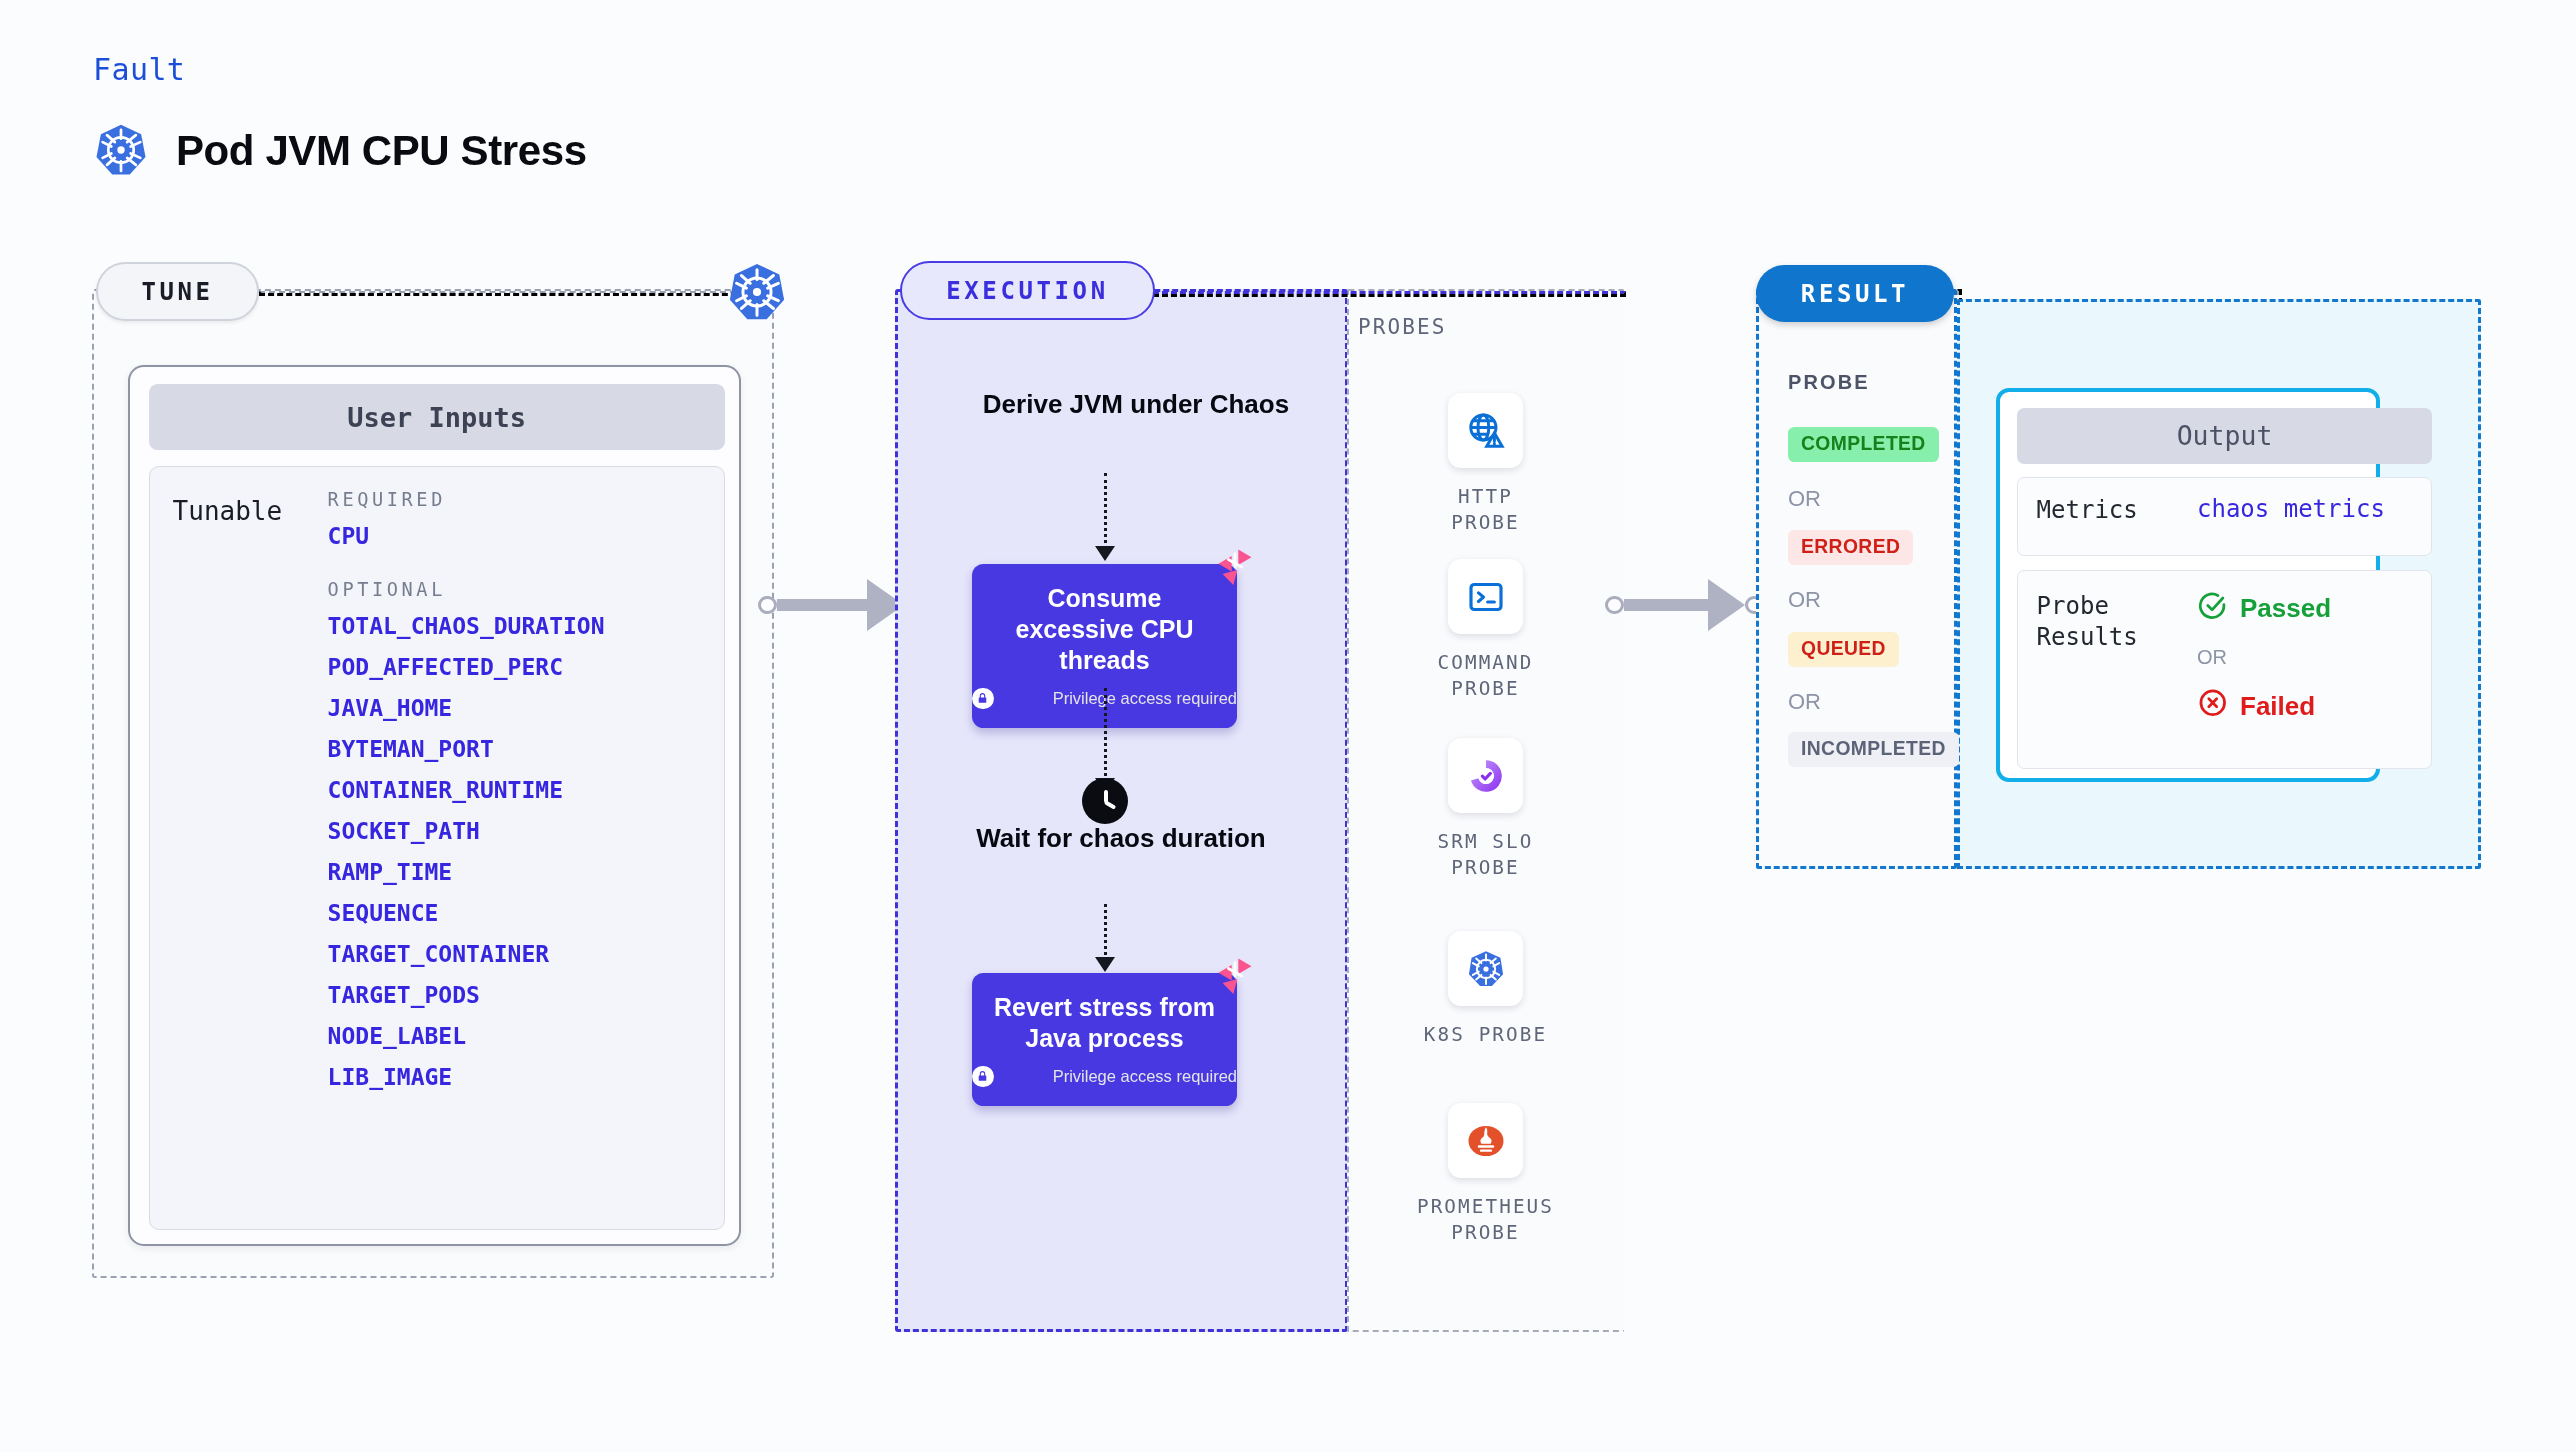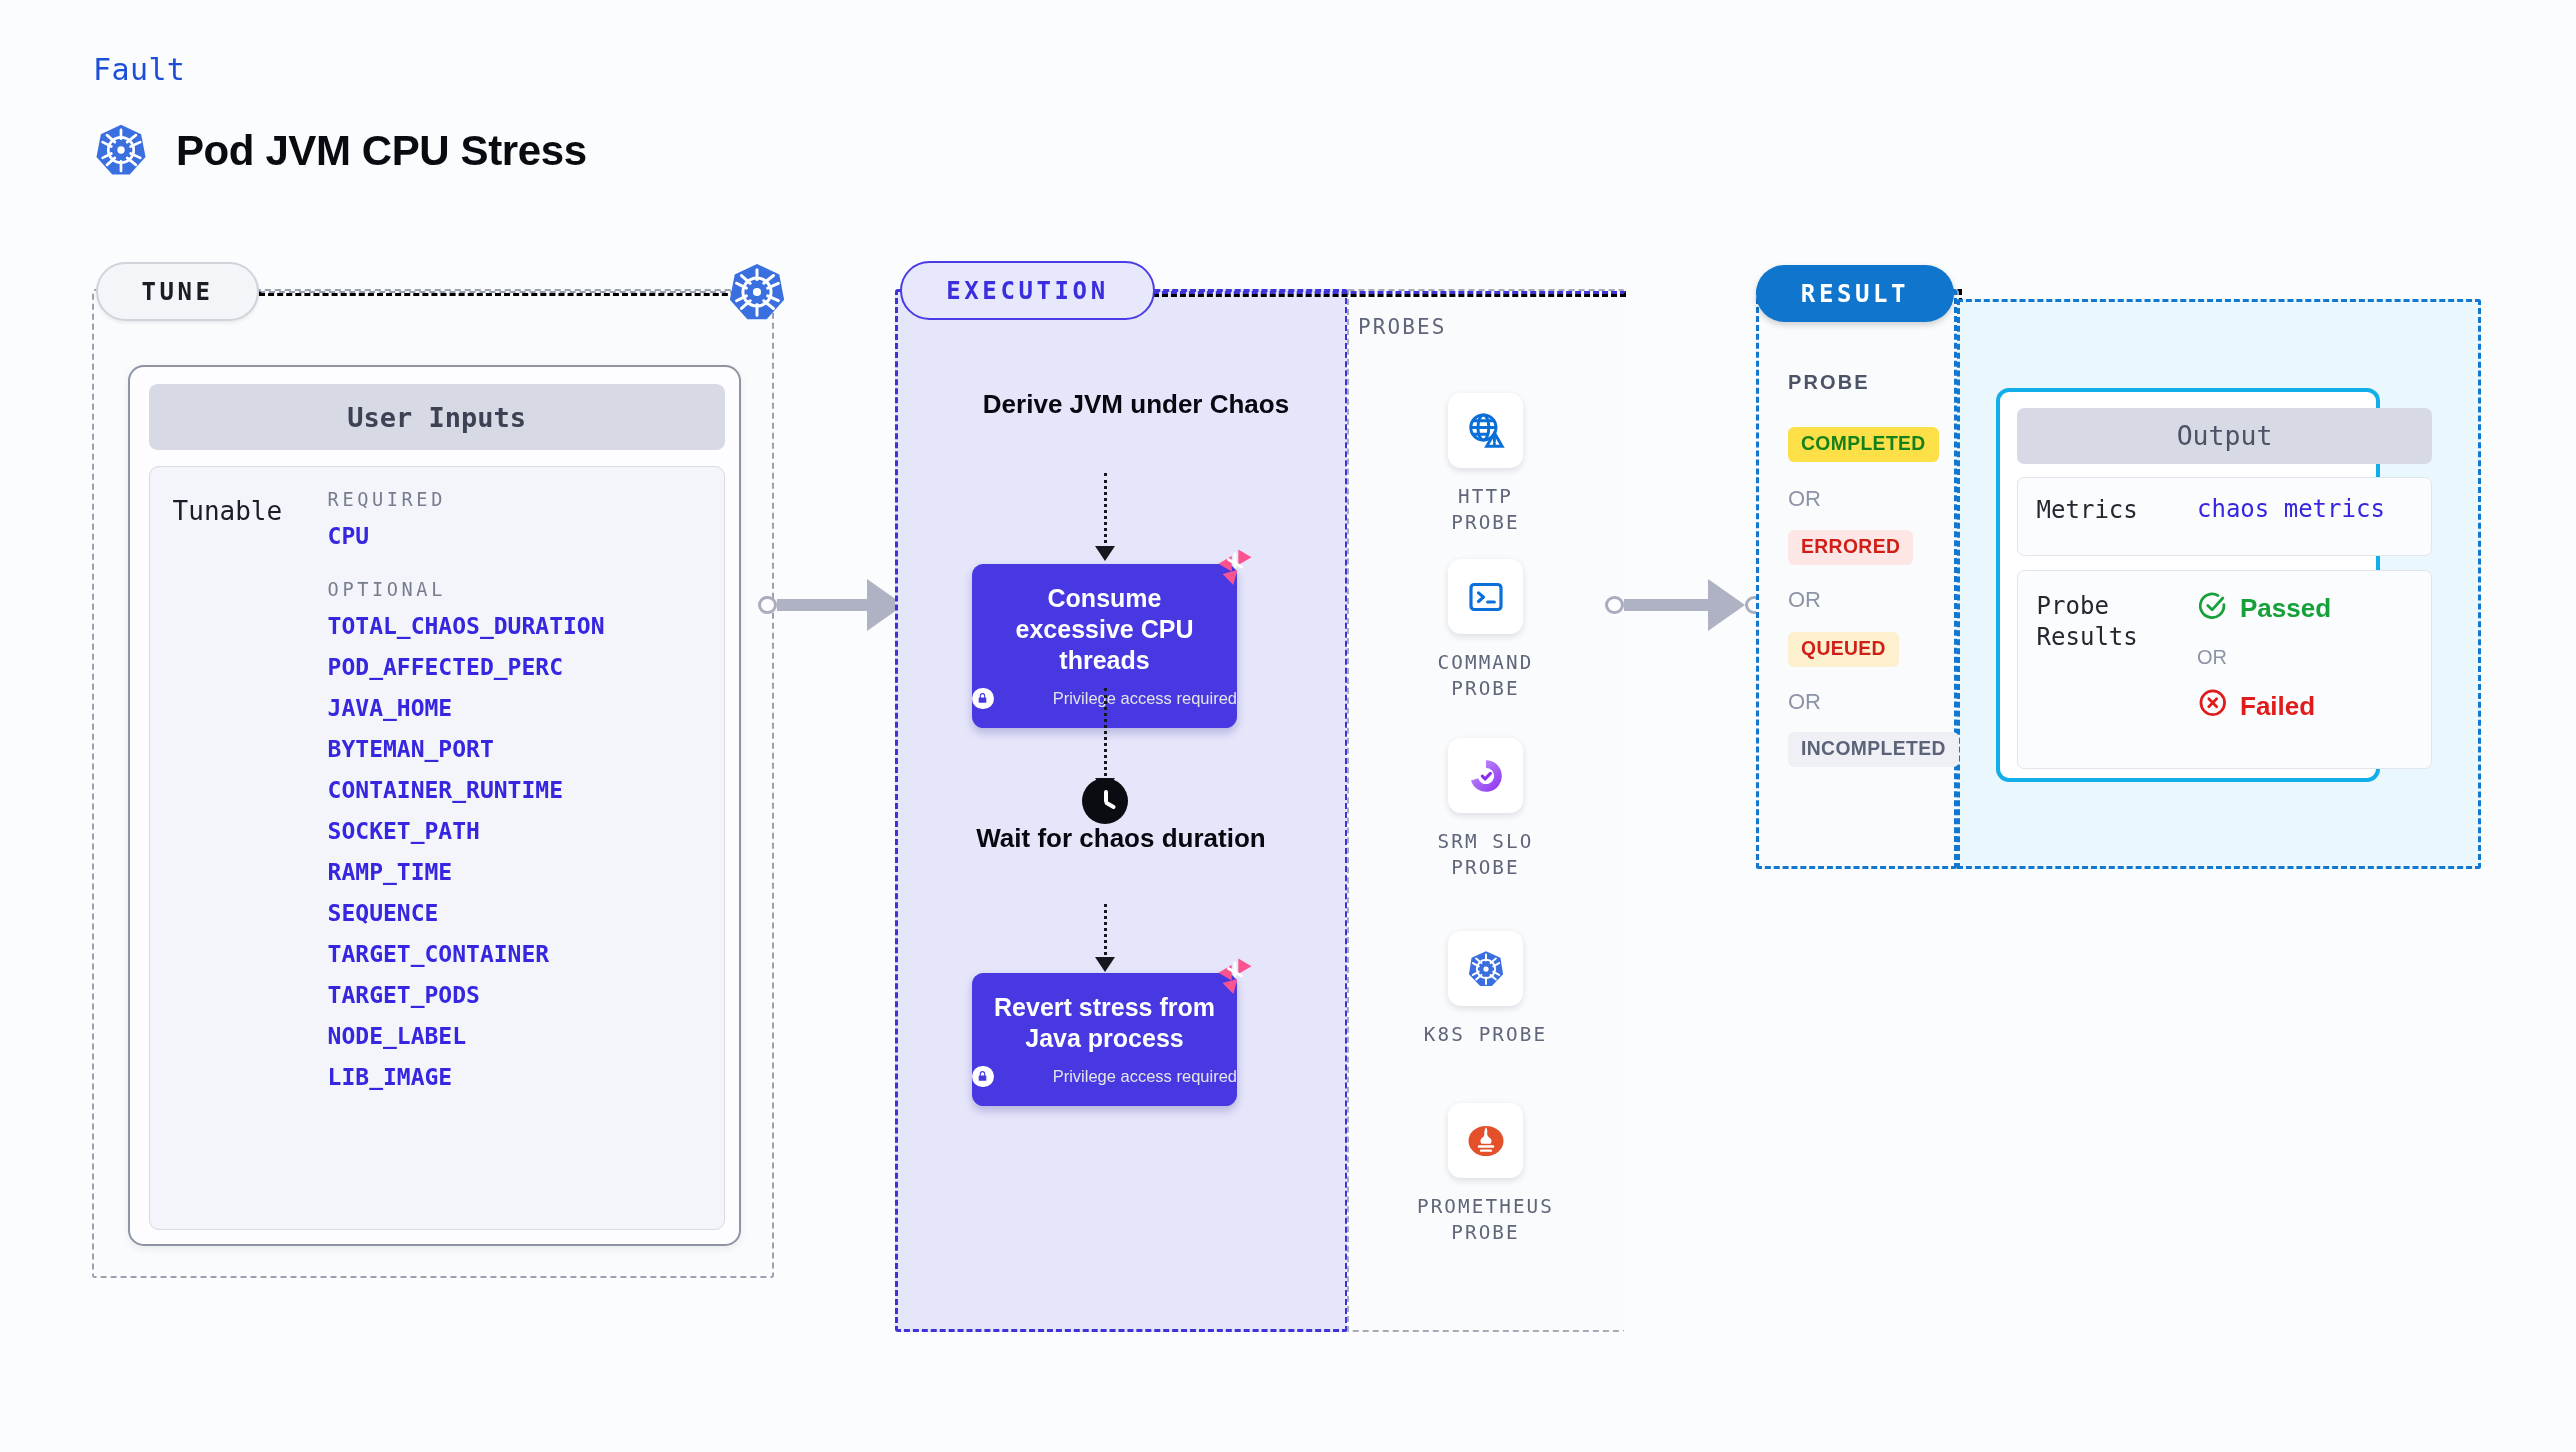--- a/index.html
+++ b/index.html
@@ -339,21 +339,21 @@
     <span class="dot"></span>
   </div>
 
   <div class="dashed" id="result-zone"></div>
   <div class="dashed" id="result-inner-right"></div>
   <div class="dashed" id="output-zone"></div>
   <div class="pill" id="result-pill">RESULT</div>
 
   <div class="status-label">PROBE</div>
 
-  <div class="badge" style="top:427px; background:#fde047; color:#16811a;">COMPLETED</div>
+  <div class="badge" style="top:427px; background:#86efac; color:#16811a;">COMPLETED</div>
   <div class="or-text" style="top:486px;">OR</div>
   <div class="badge" style="top:530px; background:#fde7e6; color:#d01f17;">ERRORED</div>
   <div class="or-text" style="top:587px;">OR</div>
   <div class="badge" style="top:632px; background:#fcf0ce; color:#d01f17;">QUEUED</div>
   <div class="or-text" style="top:689px;">OR</div>
   <div class="badge" style="top:732px; background:#eef0f5; color:#5c6378;">INCOMPLETED</div>
 
   <div class="output-card">
     <div class="output-title">Output</div>
     <div class="out-row" style="top:85px; height:79px;">

